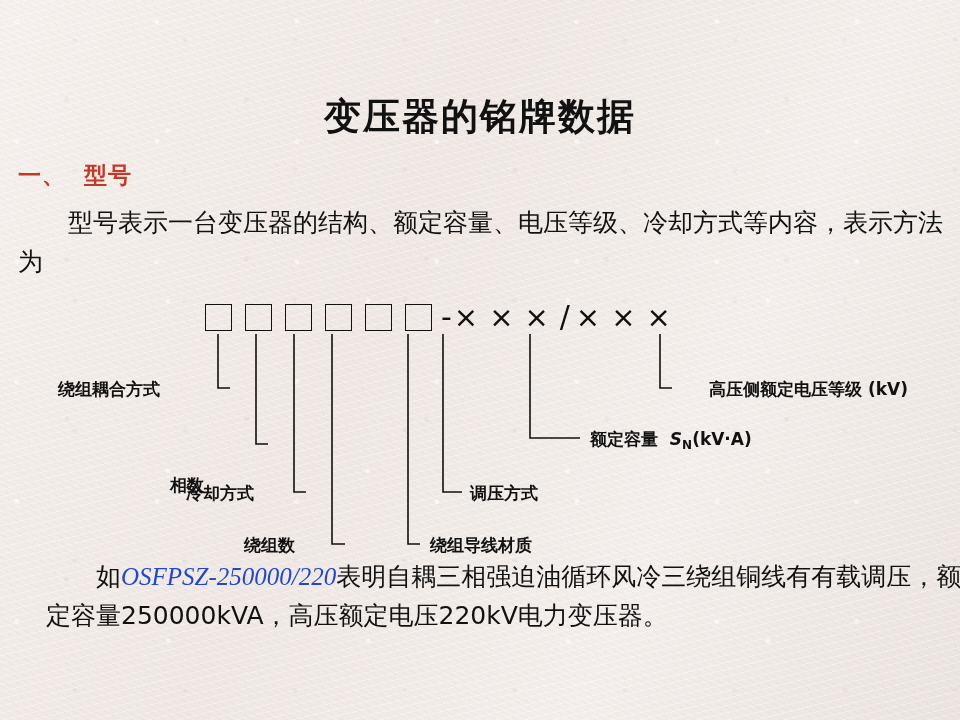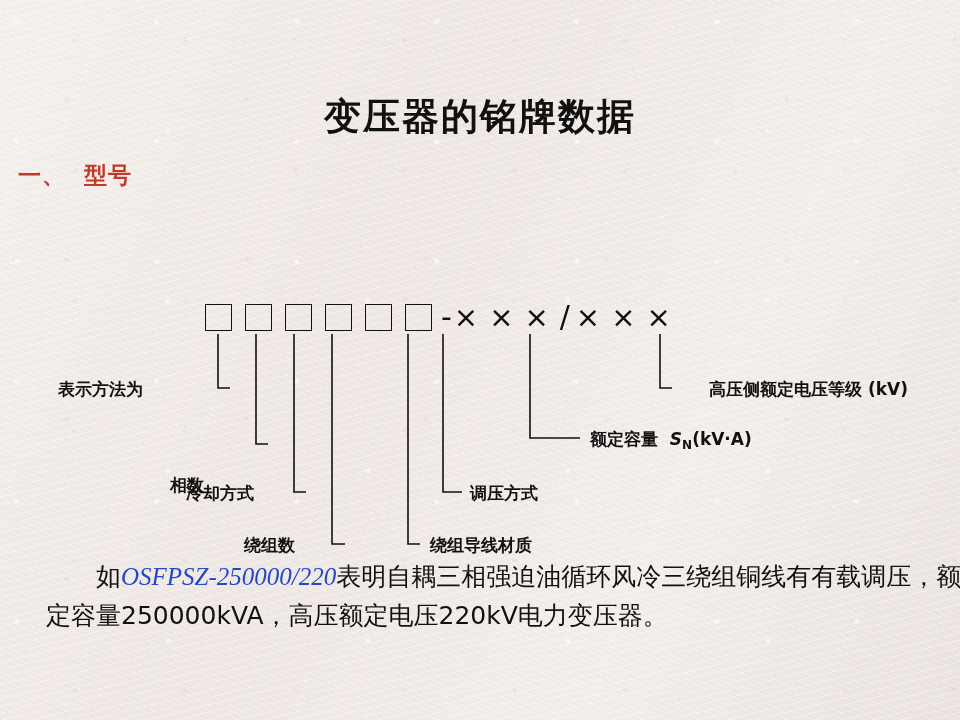--- a/index.html
+++ b/index.html
@@ -159,20 +159,21 @@
 <body>
 
 <div id="slide">
 
   <div class="title layer">变压器的铭牌数据</div>
 
   <div class="section-head layer">
     <span class="num">一、</span><span>型号</span>
   </div>
 
+  <div class="para1 layer">型号表示一台变压器的结构、额定容量、电压等级、冷却方式等内容，表示方法为</div>
 
   <div class="boxrow layer">
     <div class="cbox"></div>
     <div class="cbox"></div>
     <div class="cbox"></div>
     <div class="cbox"></div>
     <div class="cbox"></div>
     <div class="cbox"></div>
     <div class="dash">-</div>
     <div class="xgroup">××× </div>
@@ -192,21 +193,21 @@
 
     <path d="M408,334 L408,544 L420,544" stroke="#111" stroke-width="1.6" fill="none"></path>
 
     <path d="M443,334 L443,492 L462,492" stroke="#111" stroke-width="1.6" fill="none"></path>
 
     <path d="M530,334 L530,438 L580,438" stroke="#111" stroke-width="1.6" fill="none"></path>
 
     <path d="M660,334 L660,388 L672,388" stroke="#111" stroke-width="1.6" fill="none"></path>
   </svg>
 
-  <div class="lbl" style="top:378px; left:58px;">表示方法为</div>
+  <div class="lbl" style="top:378px; left:58px;">绕组耦合方式</div>
   <div class="lbl" style="top:434px; left:170px;margin-top:40px;">相数</div>
   <div class="lbl" style="top:482px; left:186px;">冷却方式</div>
   <div class="lbl" style="top:534px; left:244px;">绕组数</div>
   <div class="lbl" style="top:534px; left:430px;">绕组导线材质</div>
   <div class="lbl" style="top:482px; left:470px;">调压方式</div>
 
   <div class="lbl" style="top:428px; left:590px;">
     <span>额定容量</span>&nbsp;&nbsp;<i>S</i><span class="sub">N</span><span class="unit">(kV·A)</span>
   </div>
 

